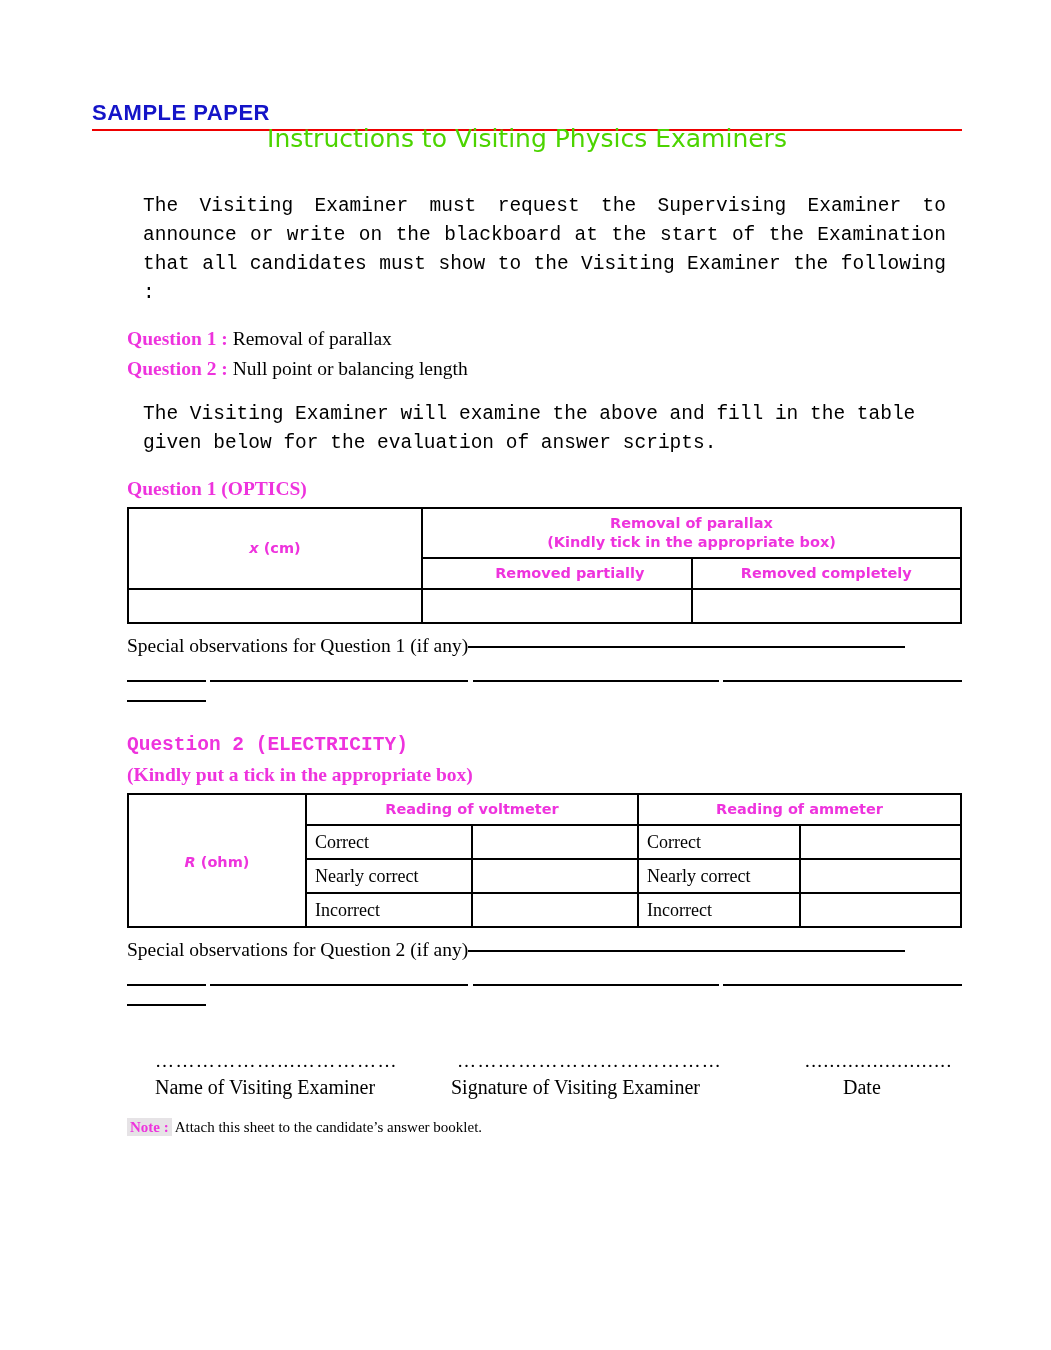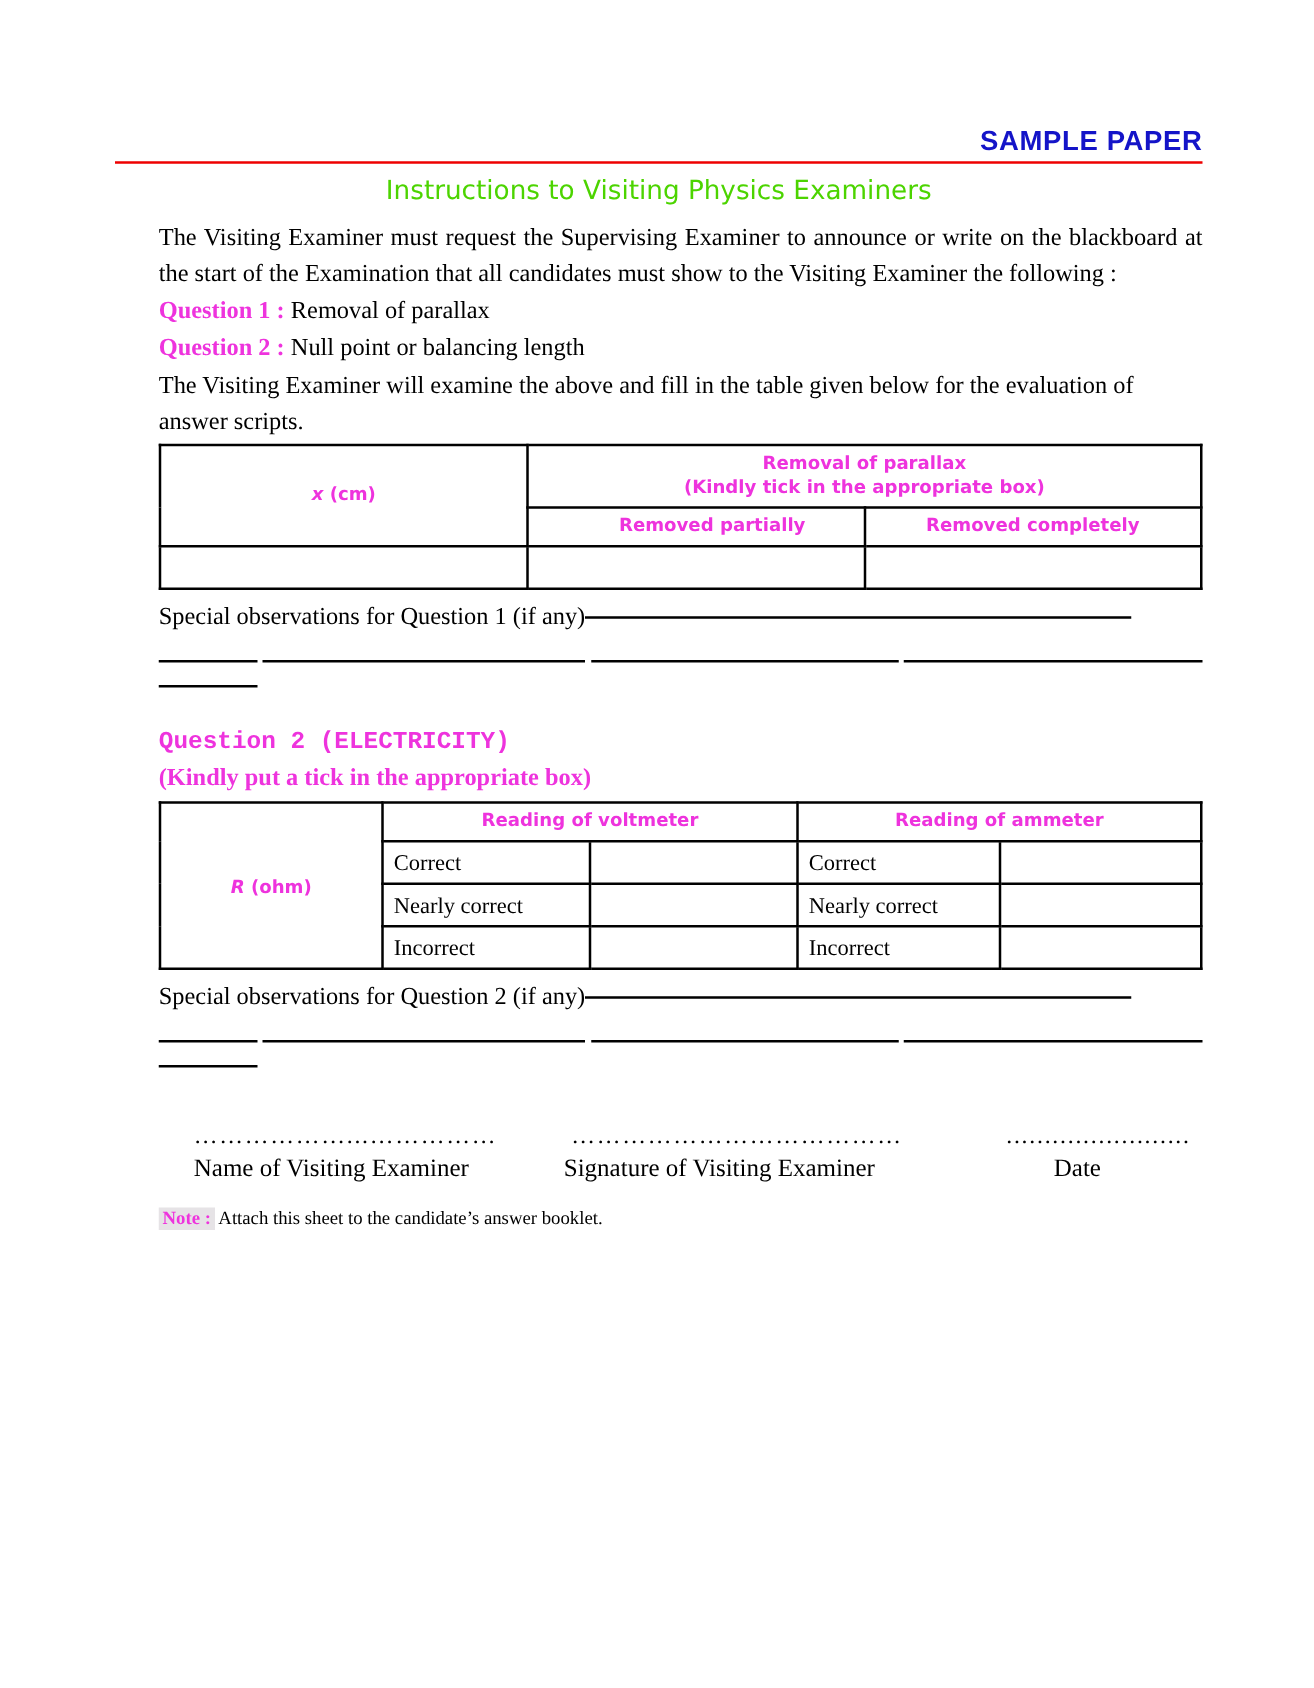--- a/index.html
+++ b/index.html
@@ -21,61 +21,62 @@
     width: 1051px;
     height: 1350px;
   }
 
   
   .title {
     position: absolute;
     left: 92px;
     top: 100px;
     width: 870px;
-    text-align: right;
+    text-align: left;
     font-family: "Liberation Sans", "DejaVu Sans", sans-serif;
     font-weight: bold;
     font-size: 22px;
     letter-spacing: 0.5px;
     color: #1414c8;
   }
   .title-rule {
     position: absolute;
     left: 92px;
     top: 129px;
     width: 870px;
     height: 2px;
     background: #ee0000;
   }
 
   
   .subtitle {
     position: absolute;
     left: 92px;
-    top: 140px;
+    top: 124px;
     width: 870px;
     text-align: center;
     font-family: "DejaVu Sans", "Liberation Sans", sans-serif;
-    font-size: 21px;
+    font-size: 25px;
     color: #4cd400;
   }
 
   
   .content {
     position: absolute;
     left: 127px;
     top: 176px;
     width: 835px;
   }
   p.body {
-    margin: 0;
+    margin: 16px;
     font-size: 19.5px;
     line-height: 29px;
     text-align: justify;
     text-justify: inter-word;
+    font-family: Liberation Mono, monospace;
   }
   p.body.lastline { text-align: left; }
   .magenta {
     color: #ee33dd;
     font-weight: bold;
   }
   .qline {
     margin: 0;
     font-size: 19.5px;
     line-height: 30px;
@@ -204,20 +205,21 @@
       <span>Removal of parallax</span>
     </p>
     <p class="qline">
       <span class="magenta">Question 2 :</span>
       <span>Null point or balancing length</span>
     </p>
 
     <p class="body lastline">The Visiting Examiner will examine the above and fill in the table given below for the evaluation of answer scripts.</p>
 
 
+    <p class="sec-head">Question 1 (OPTICS)</p>
 
     <table class="grid" style="margin-top:3px;">
       <tbody>
           <tr>
         <td rowspan="2" style="width:292px;">
           <div class="th-txt">
             <span class="it">x</span><span> (cm)</span>
           </div>
         </td>
         <td colspan="2">

